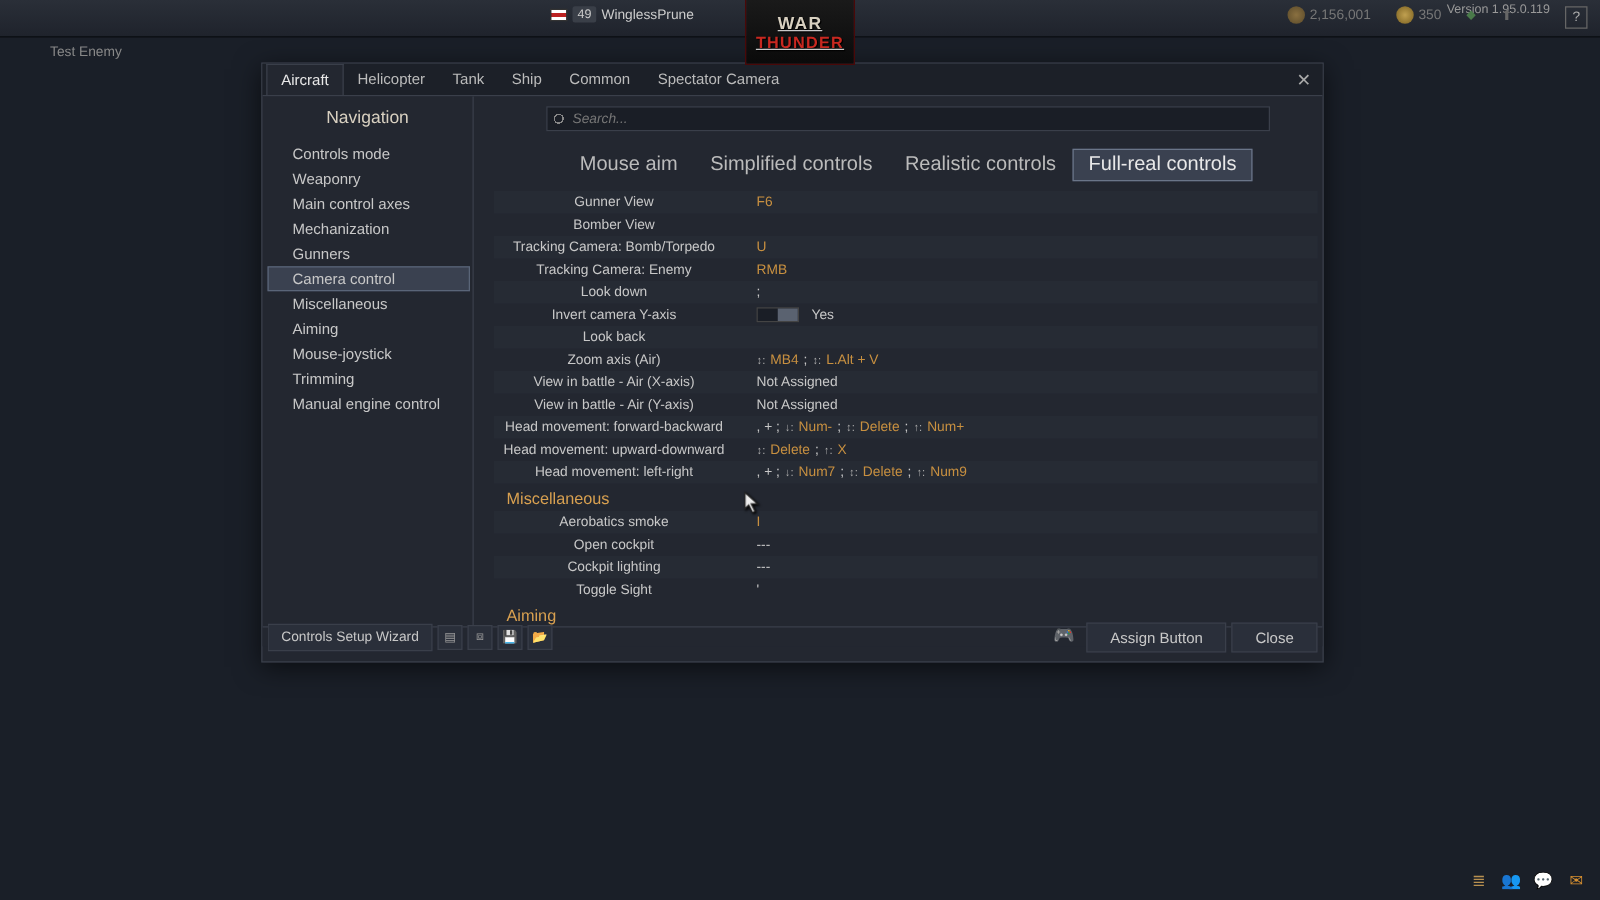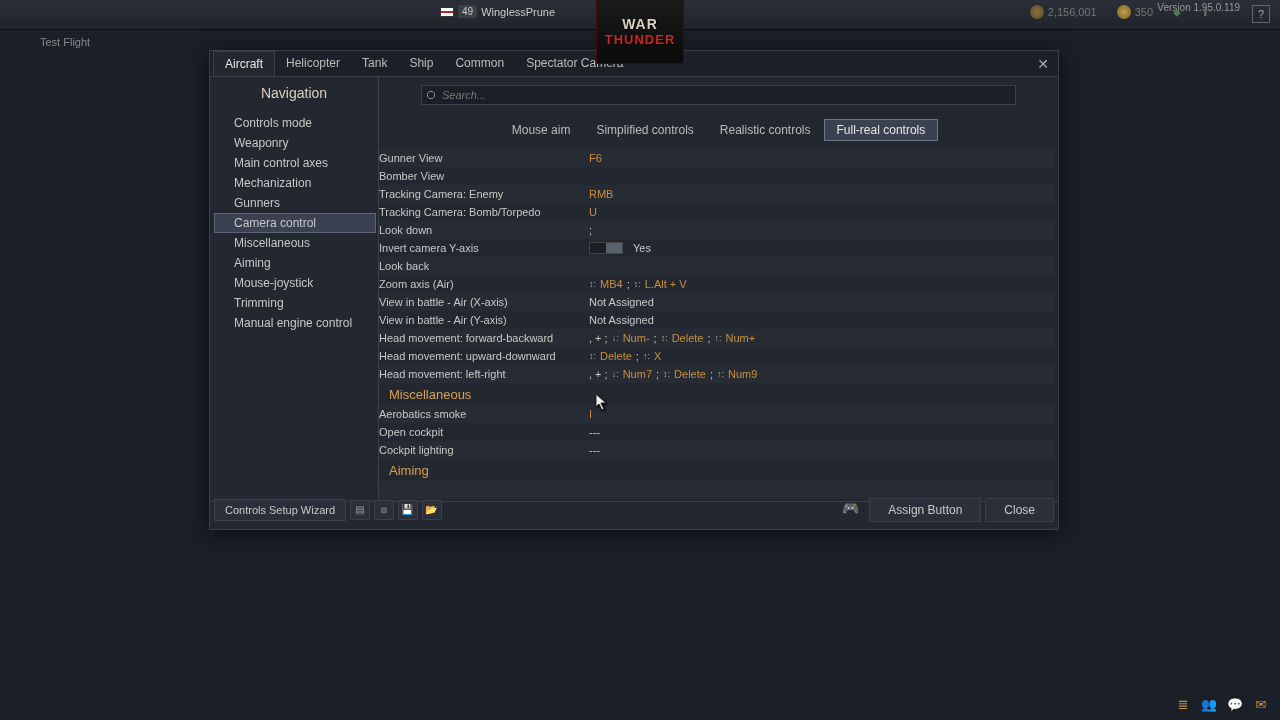--- a/index.html
+++ b/index.html
@@ -44,26 +44,27 @@
 .currency-item {
   display: flex; align-items: center; gap: 4px;
   color: #777; font-size: 11px; text-align: center;
 }
 .currency-item .coin {
   width: 14px; height: 14px; border-radius: 50%;
   background: radial-gradient(#8a7040,#5a4a2a);
 }
 .logo {
   position: absolute; left: 50%; transform: translateX(-50%);
-  top: 0; width: 88px; height: 64px;
+  top: 0; width: 88px; height: 52px;
   background: linear-gradient(#1a1a1a,#0a0a0a);
   border: 1px solid #4a0808;
   border-top: none;
   display: flex; flex-direction: column; align-items: center; justify-content: center;
   z-index: 100;
+  text-decoration: underline;
 }
 .logo .l1 { color: #d8d0c0; font-weight: bold; font-size: 14px; letter-spacing: 1px; text-shadow: 1px 1px #000; }
 .logo .l2 { color: #c82820; font-weight: bold; font-size: 13px; letter-spacing: 1px; text-shadow: 1px 1px #000; }
 .test-flight { position: absolute; left: 40px; top: 36px; font-size: 11px; color: #888; }
 
 
 .window {
   position: absolute; left: 209px; top: 50px; width: 850px; height: 480px;
   background: #232730;
   border: 1px solid #3a3f4a;
@@ -80,21 +81,21 @@
   cursor: pointer;
 }
 .tab.active { background: #232730; color: #e8e8e8; border-top: 1px solid #3a3f4a; border-left: 1px solid #3a3f4a; border-right: 1px solid #3a3f4a; }
 .close-x {
   position: absolute; right: 6px; top: 4px;
   width: 18px; height: 18px; text-align: center; line-height: 18px;
   color: #aaa; font-size: 14px; cursor: pointer;
 }
 
 .body {
-  display: flex; height: calc(100% - 26px - 28px);
+  display: flex; height: calc(100% - 26px - 28px); gap: 16px;
 }
 .nav {
   width: 169px; border-right: 1px solid #3a3f4a;
   display: flex; flex-direction: column;
 }
 .nav-title {
   text-align: center; padding: 8px 0; font-size: 14px; color: #d8d0c0;
   font-weight: 500;
 }
 .nav-items { padding: 4px 2px 4px 4px; }
@@ -116,40 +117,40 @@
   padding: 2px 6px 2px 20px;
   background-image: radial-gradient(circle at 9px 9px, transparent 3px, #888 3px, #888 4px, transparent 4px);
   background-repeat: no-repeat;
 }
 .search::placeholder { color: #777; font-style: italic; }
 
 .modes {
   display: flex; justify-content: center; gap: 0; padding: 6px 0 8px;
 }
 .mode {
-  padding: 3px 12px; font-size: 12px; color: #bbb; cursor: pointer;
+  padding: 3px 12px; font-size: 16px; color: #bbb; cursor: pointer;
   border: 1px solid transparent;
 }
 .mode.active {
   border: 1px solid #6a7588; background: #3a4150; color: #e8e8e8;
 }
 
 .settings-list {
   flex: 1; overflow-y: auto; padding-right: 4px;
 }
 .settings-list::-webkit-scrollbar { width: 6px; }
 .settings-list::-webkit-scrollbar-track { background: #1a1e26; }
 .settings-list::-webkit-scrollbar-thumb { background: #4a5260; }
 
 .row {
   display: flex; height: 18px; align-items: center;
 }
 .row:nth-child(odd) { background: #262b34; }
 .row .label {
-  flex: 0 0 210px; text-align: left; padding-right: 18px;
+  flex: 0 0 210px; text-align: center; padding-right: 18px;
   font-size: 11px; color: #c8c8c8;
 }
 .row .value {
   flex: 1; font-size: 11px; color: #c8c8c8; display: flex; align-items: center; gap: 4px;
 }
 .row .value .key { color: #c89040; }
 .row .value .na { color: #c8c8c8; }
 .row .value .arw { color: #aaa; font-size: 9px; }
 .section-header {
   height: 22px; display: flex; align-items: center; padding-left: 10px;
@@ -233,21 +234,21 @@
     </div>
     <div class="currency-item">
       <span style="color:#666">⬆</span>
     </div>
   </div>
 </div>
 <div class="logo">
   <div class="l1">WAR</div>
   <div class="l2">THUNDER</div>
 </div>
-<div class="test-flight">Test Flight</div>
+<div class="test-flight">Test Enemy</div>
 
 <div class="window">
   <div class="tabs">
     <div id="tabs-container" style="display:flex">
         <div class="tab active">Aircraft</div>
         <div class="tab">Helicopter</div>
         <div class="tab">Tank</div>
         <div class="tab">Ship</div>
         <div class="tab">Common</div>
         <div class="tab">Spectator Camera</div>
@@ -285,29 +286,29 @@
           <div class="row">
             <div class="label">Gunner View</div>
             <div class="value">
               <span class="key">F6</span>
             </div>
           </div>
           <div class="row">
             <div class="label">Bomber View</div>
           </div>
           <div class="row">
+            <div class="label">Tracking Camera: Bomb/Torpedo</div>
+            <div class="value">
+              <span class="key">U</span>
+            </div>
+          </div>
+          <div class="row">
             <div class="label">Tracking Camera: Enemy</div>
             <div class="value">
               <span class="key">RMB</span>
-            </div>
-          </div>
-          <div class="row">
-            <div class="label">Tracking Camera: Bomb/Torpedo</div>
-            <div class="value">
-              <span class="key">U</span>
             </div>
           </div>
           <div class="row">
             <div class="label">Look down</div>
             <div class="value">
               <span>;</span>
             </div>
           </div>
           <div class="row">
             <div class="label">Invert camera Y-axis</div>
@@ -394,20 +395,26 @@
           <div class="row">
             <div class="label">Open cockpit</div>
             <div class="value">
               <span>---</span>
             </div>
           </div>
           <div class="row">
             <div class="label">Cockpit lighting</div>
             <div class="value">
               <span>---</span>
+            </div>
+          </div>
+          <div class="row">
+            <div class="label">Toggle Sight</div>
+            <div class="value">
+              <span>'</span>
             </div>
           </div>
           <div class="section-header">Aiming</div>
           <div class="row"></div>
         </div>
     </div>
   </div>
   <div class="footer">
     <div class="wizard-btn">Controls Setup Wizard</div>
     <div class="icon-btn">▤</div>

